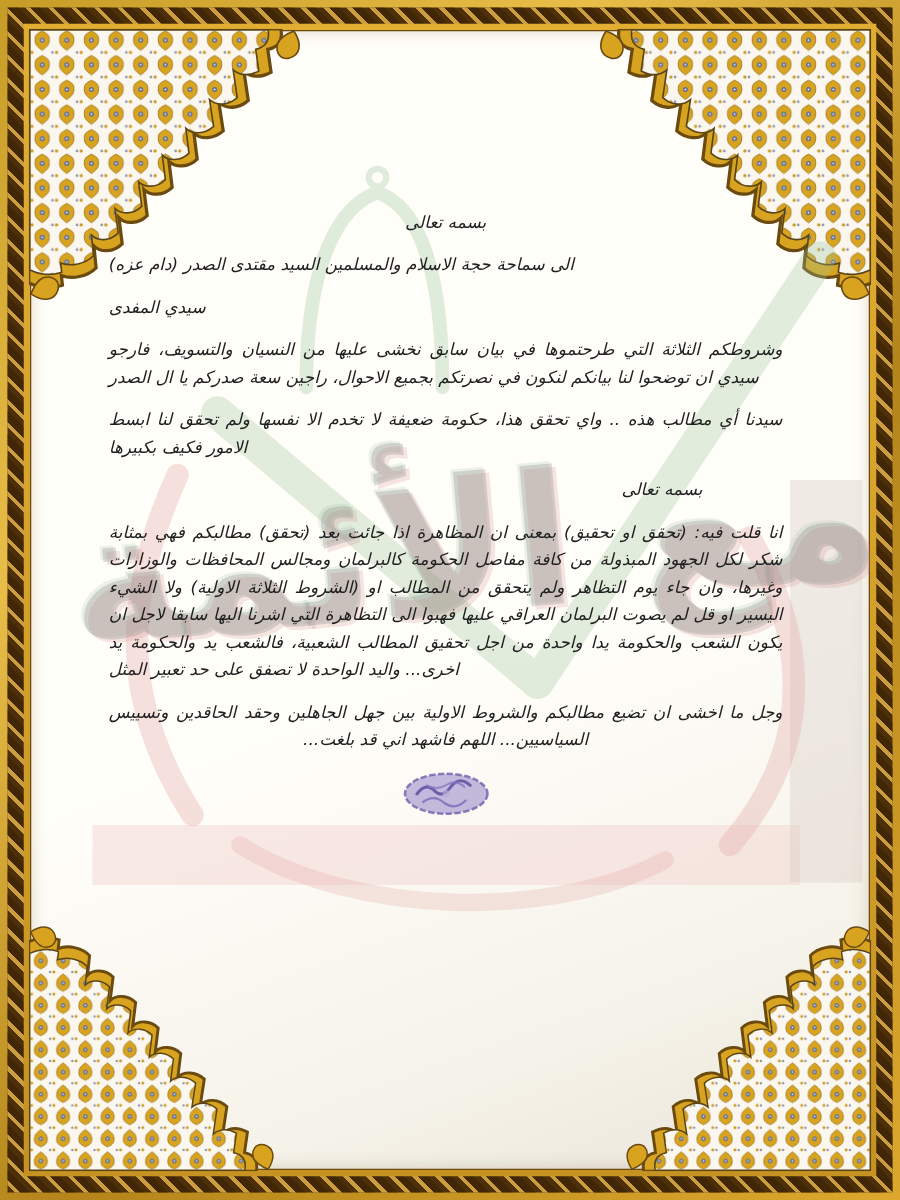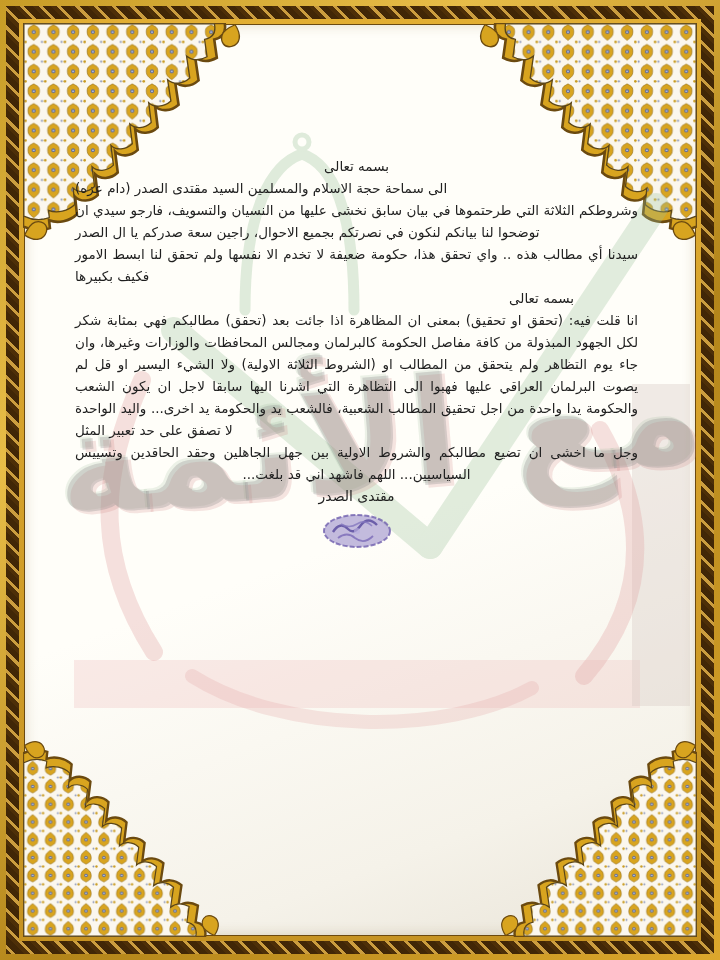--- a/index.html
+++ b/index.html
@@ -26,21 +26,21 @@
   
   .watermark{position:absolute;inset:0;pointer-events:none;overflow:hidden;}
   .wm-svg{position:absolute;left:0;top:0;}
   .wm-callig{position:absolute;left:30px;top:330px;width:600px;text-align:center;
       font-size:148px;font-weight:bold;white-space:nowrap;
       color:rgba(138,138,138,.30);transform:rotate(-5deg);
       text-shadow:3px 3px 0 rgba(205,125,125,.20), -2px -2px 0 rgba(150,185,150,.18);}
   
   .content{position:absolute;left:51px;right:58px;top:131px;direction:rtl;
       color:#1f1f1f;font-size:13.5px;line-height:22px;}
-  .content p{margin:0;}
+  .content p{margin:12px;font-style:italic;}
   .gap{margin-top:10px;}
   .center{text-align:center;}
   .right{text-align:left;}
   .body{text-align:justify;text-align-last:center;}
   .body.last-left{text-align-last:left;}
   .sig1{text-align:left;padding-left:86px;margin-top:22px;font-size:14px;}
   .basmala2{text-align:right;padding-left:0;padding-right:64px;margin-top:34px;}
   .sig2{text-align:center;margin-top:30px;font-size:14px;}
   .stamp-wrap{text-align:center;margin-top:4px;}
   .stamp-wrap svg{display:inline-block;}
@@ -114,31 +114,31 @@
           <path d="M576,406 C628,498 622,580 560,652" stroke-width="18"></path>
           <path d="M168,652 C260,710 420,712 508,664" stroke-width="14" opacity=".8"></path>
         </g>
       </svg>
       <div class="wm-callig">جامع الأئمة</div>
     </div>
 
     <div class="content">
       <p class="center">بسمه تعالى</p>
       <p class="right gap">الى سماحة حجة الاسلام والمسلمين السيد مقتدى الصدر (دام عزه)</p>
+      <p class="right gap">سيدي المفدى</p>
 
       <p class="body last-left gap">وشروطكم الثلاثة التي طرحتموها في بيان سابق نخشى عليها من النسيان والتسويف، فارجو سيدي ان توضحوا لنا بيانكم لنكون في نصرتكم بجميع الاحوال، راجين سعة صدركم يا ال الصدر</p>
       <p class="body last-left gap">سيدنا أي مطالب هذه .. واي تحقق هذا، حكومة ضعيفة لا تخدم الا نفسها ولم تحقق لنا ابسط الامور فكيف بكبيرها</p>
 
 
       <p class="basmala2">بسمه تعالى</p>
 
       <p class="body last-left gap">انا قلت فيه: (تحقق او تحقيق) بمعنى ان المظاهرة اذا جائت بعد (تحقق) مطالبكم فهي بمثابة شكر لكل الجهود المبذولة من كافة مفاصل الحكومة كالبرلمان ومجالس المحافظات والوزارات وغيرها، وان جاء يوم التظاهر ولم يتحقق من المطالب او (الشروط الثلاثة الاولية) ولا الشيء اليسير او قل لم يصوت البرلمان العراقي عليها فهبوا الى التظاهرة التي اشرنا اليها سابقا لاجل ان يكون الشعب والحكومة يدا واحدة من اجل تحقيق المطالب الشعبية، فالشعب يد والحكومة يد اخرى... واليد الواحدة لا تصفق على حد تعبير المثل</p>
       <p class="body gap">وجل ما اخشى ان تضيع مطالبكم والشروط الاولية بين جهل الجاهلين وحقد الحاقدين وتسييس السياسيين... اللهم فاشهد اني قد بلغت...</p>
 
-      <p class="sig2">مقتدى الصدر</p>
 
       <div class="stamp-wrap">
         <svg width="72" height="40" viewBox="0 0 72 40">
           <ellipse cx="36" cy="20" rx="33" ry="16" fill="#9184c6" opacity=".55"></ellipse>
           <ellipse cx="36" cy="20" rx="33" ry="16" fill="none" stroke="#6f5fae" stroke-width="2" opacity=".8" stroke-dasharray="5 2"></ellipse>
           <path d="M12,21 q7,-11 15,-3 q6,6 13,-4 q7,-9 16,0" fill="none" stroke="#5c4da0" stroke-width="2.4" opacity=".85"></path>
           <path d="M17,27 q9,-7 17,0 q9,7 18,-2" fill="none" stroke="#7a6ab8" stroke-width="1.8" opacity=".8"></path>
           <path d="M20,13 q8,5 16,0 q8,-5 15,2" fill="none" stroke="#8578bf" stroke-width="1.6" opacity=".8"></path>
           <circle cx="36" cy="20" r="3" fill="#b8aede" opacity=".7"></circle>
         </svg>

